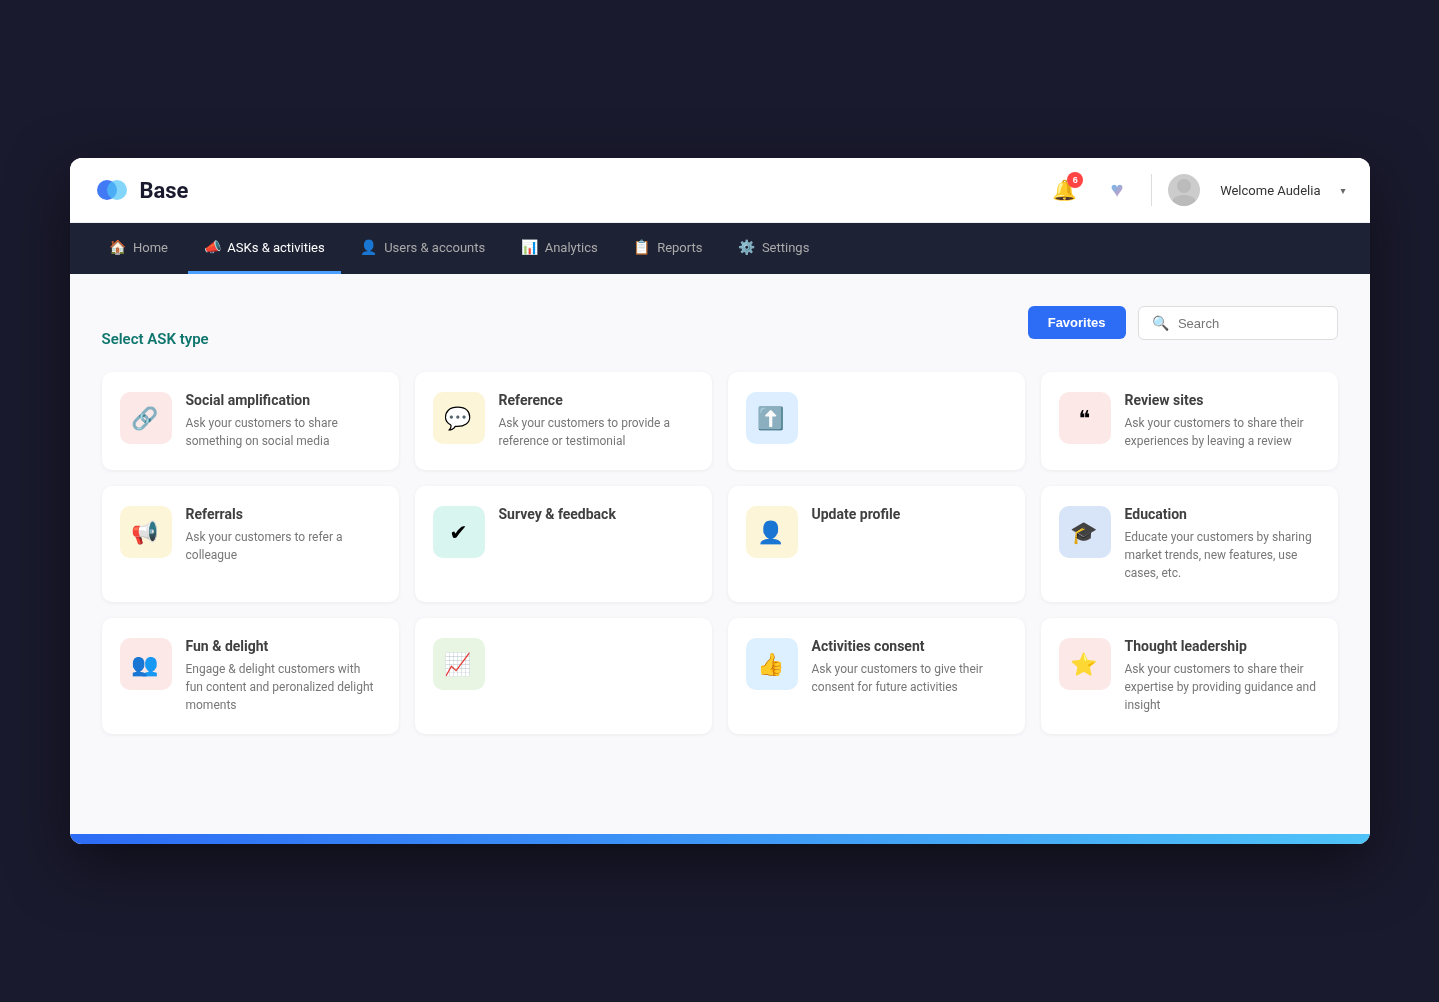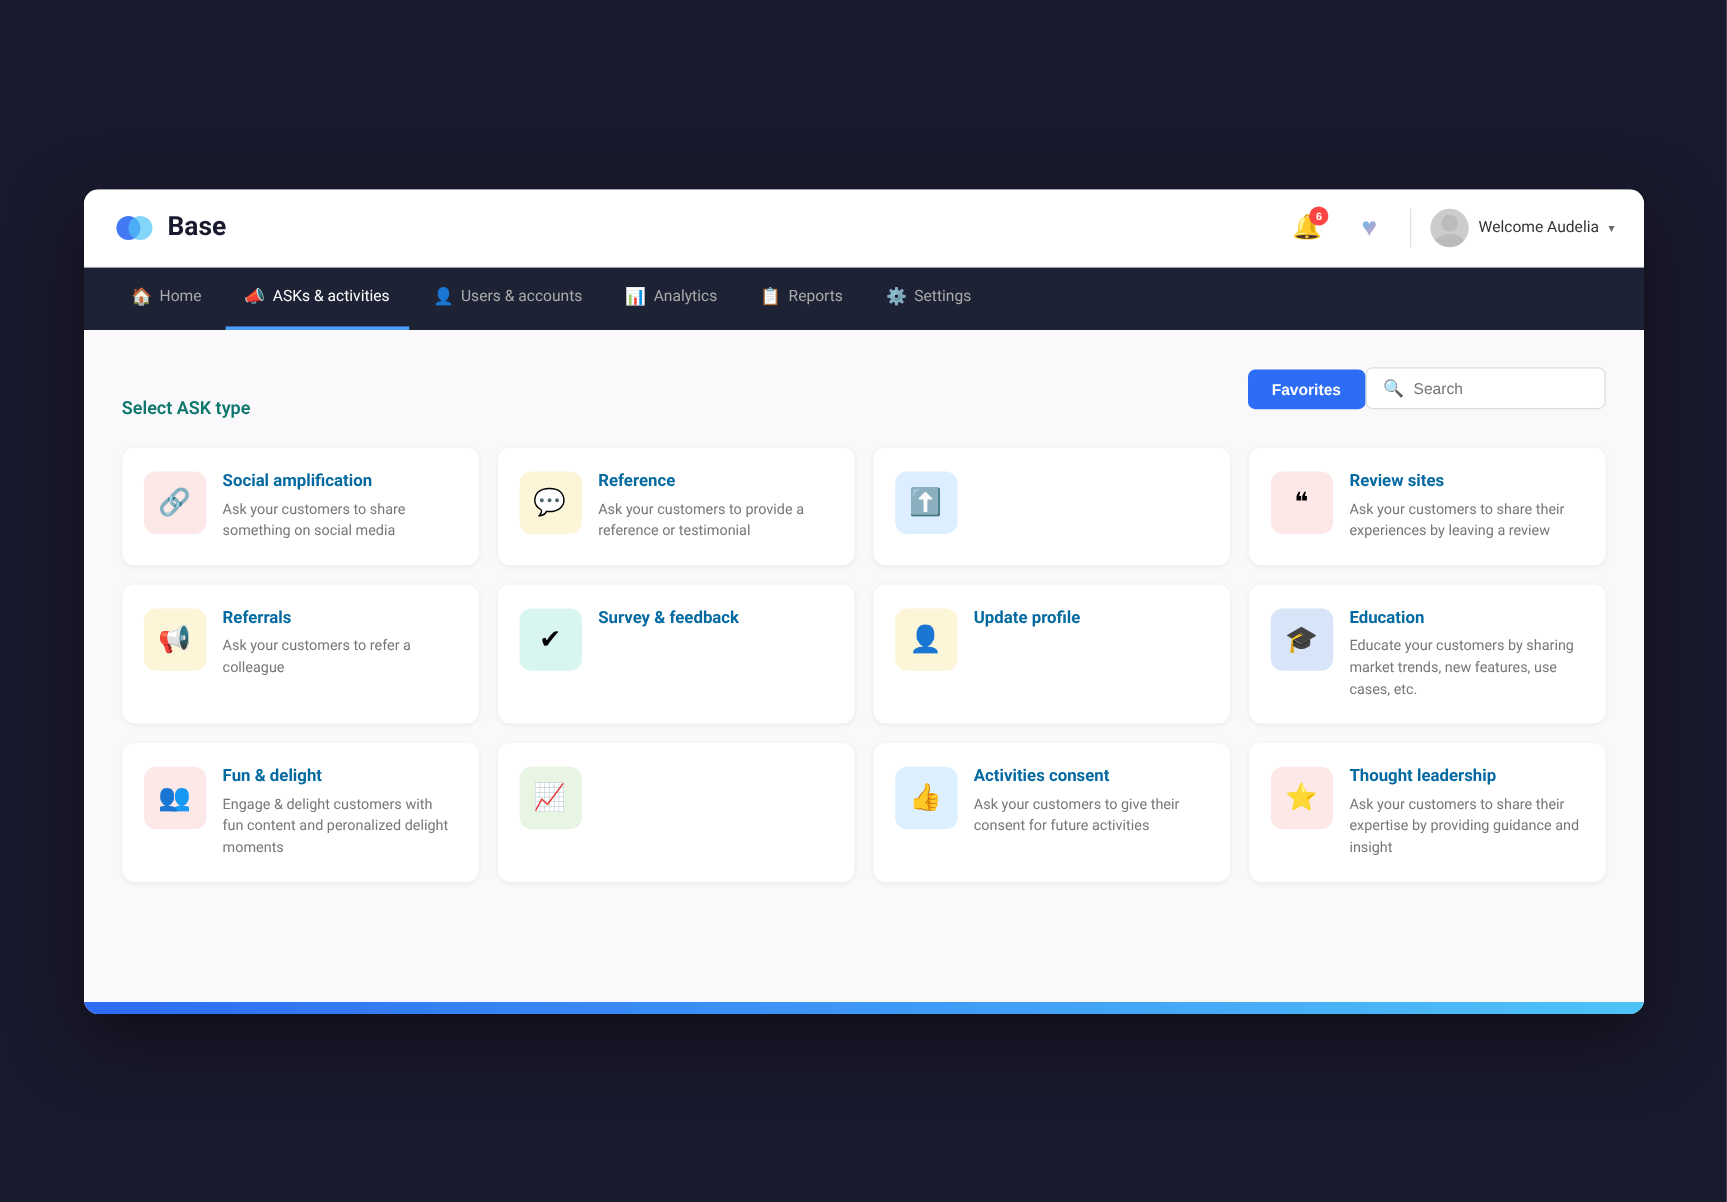--- a/index.html
+++ b/index.html
@@ -81,21 +81,21 @@
       justify-content: center;
     }
     .divider-v {
       width: 1px;
       height: 32px;
       background: #ddd;
     }
     .user-area {
       display: flex;
       align-items: center;
-      gap: 8px;
+      gap: 20px;
       cursor: pointer;
     }
     .avatar {
       width: 32px;
       height: 32px;
       border-radius: 50%;
       background: #ccc;
       display: flex;
       align-items: center;
       justify-content: center;
@@ -150,21 +150,22 @@
       margin-bottom: 24px;
     }
     .page-title {
       font-size: 15px;
       font-weight: 600;
       color: #0f766e;
       margin-top: 32px;
     }
     .toolbar-right {
       display: flex;
-      align-items: flex-end;
+      align-items: flex-start;
+      gap: 12px;
     }
     .favorites-btn {
       background: #2d6cf5;
       color: #fff;
       border: none;
       border-radius: 6px;
       padding: 9px 20px;
       font-size: 13px;
       font-weight: 600;
       cursor: pointer;
@@ -215,21 +216,21 @@
       display: flex;
       align-items: center;
       justify-content: center;
       flex-shrink: 0;
       font-size: 22px;
     }
     .card-text { flex: 1; }
     .card-title {
       font-size: 14px;
       font-weight: 700;
-      color: #0369a1;
+      color: #404040;
       margin-bottom: 6px;
     }
     .card-desc {
       font-size: 12px;
       color: #777;
       line-height: 1.5;
     }
     
     .bg-pink { background: #fde8e8; }
     .bg-yellow { background: #fdf5d8; }

